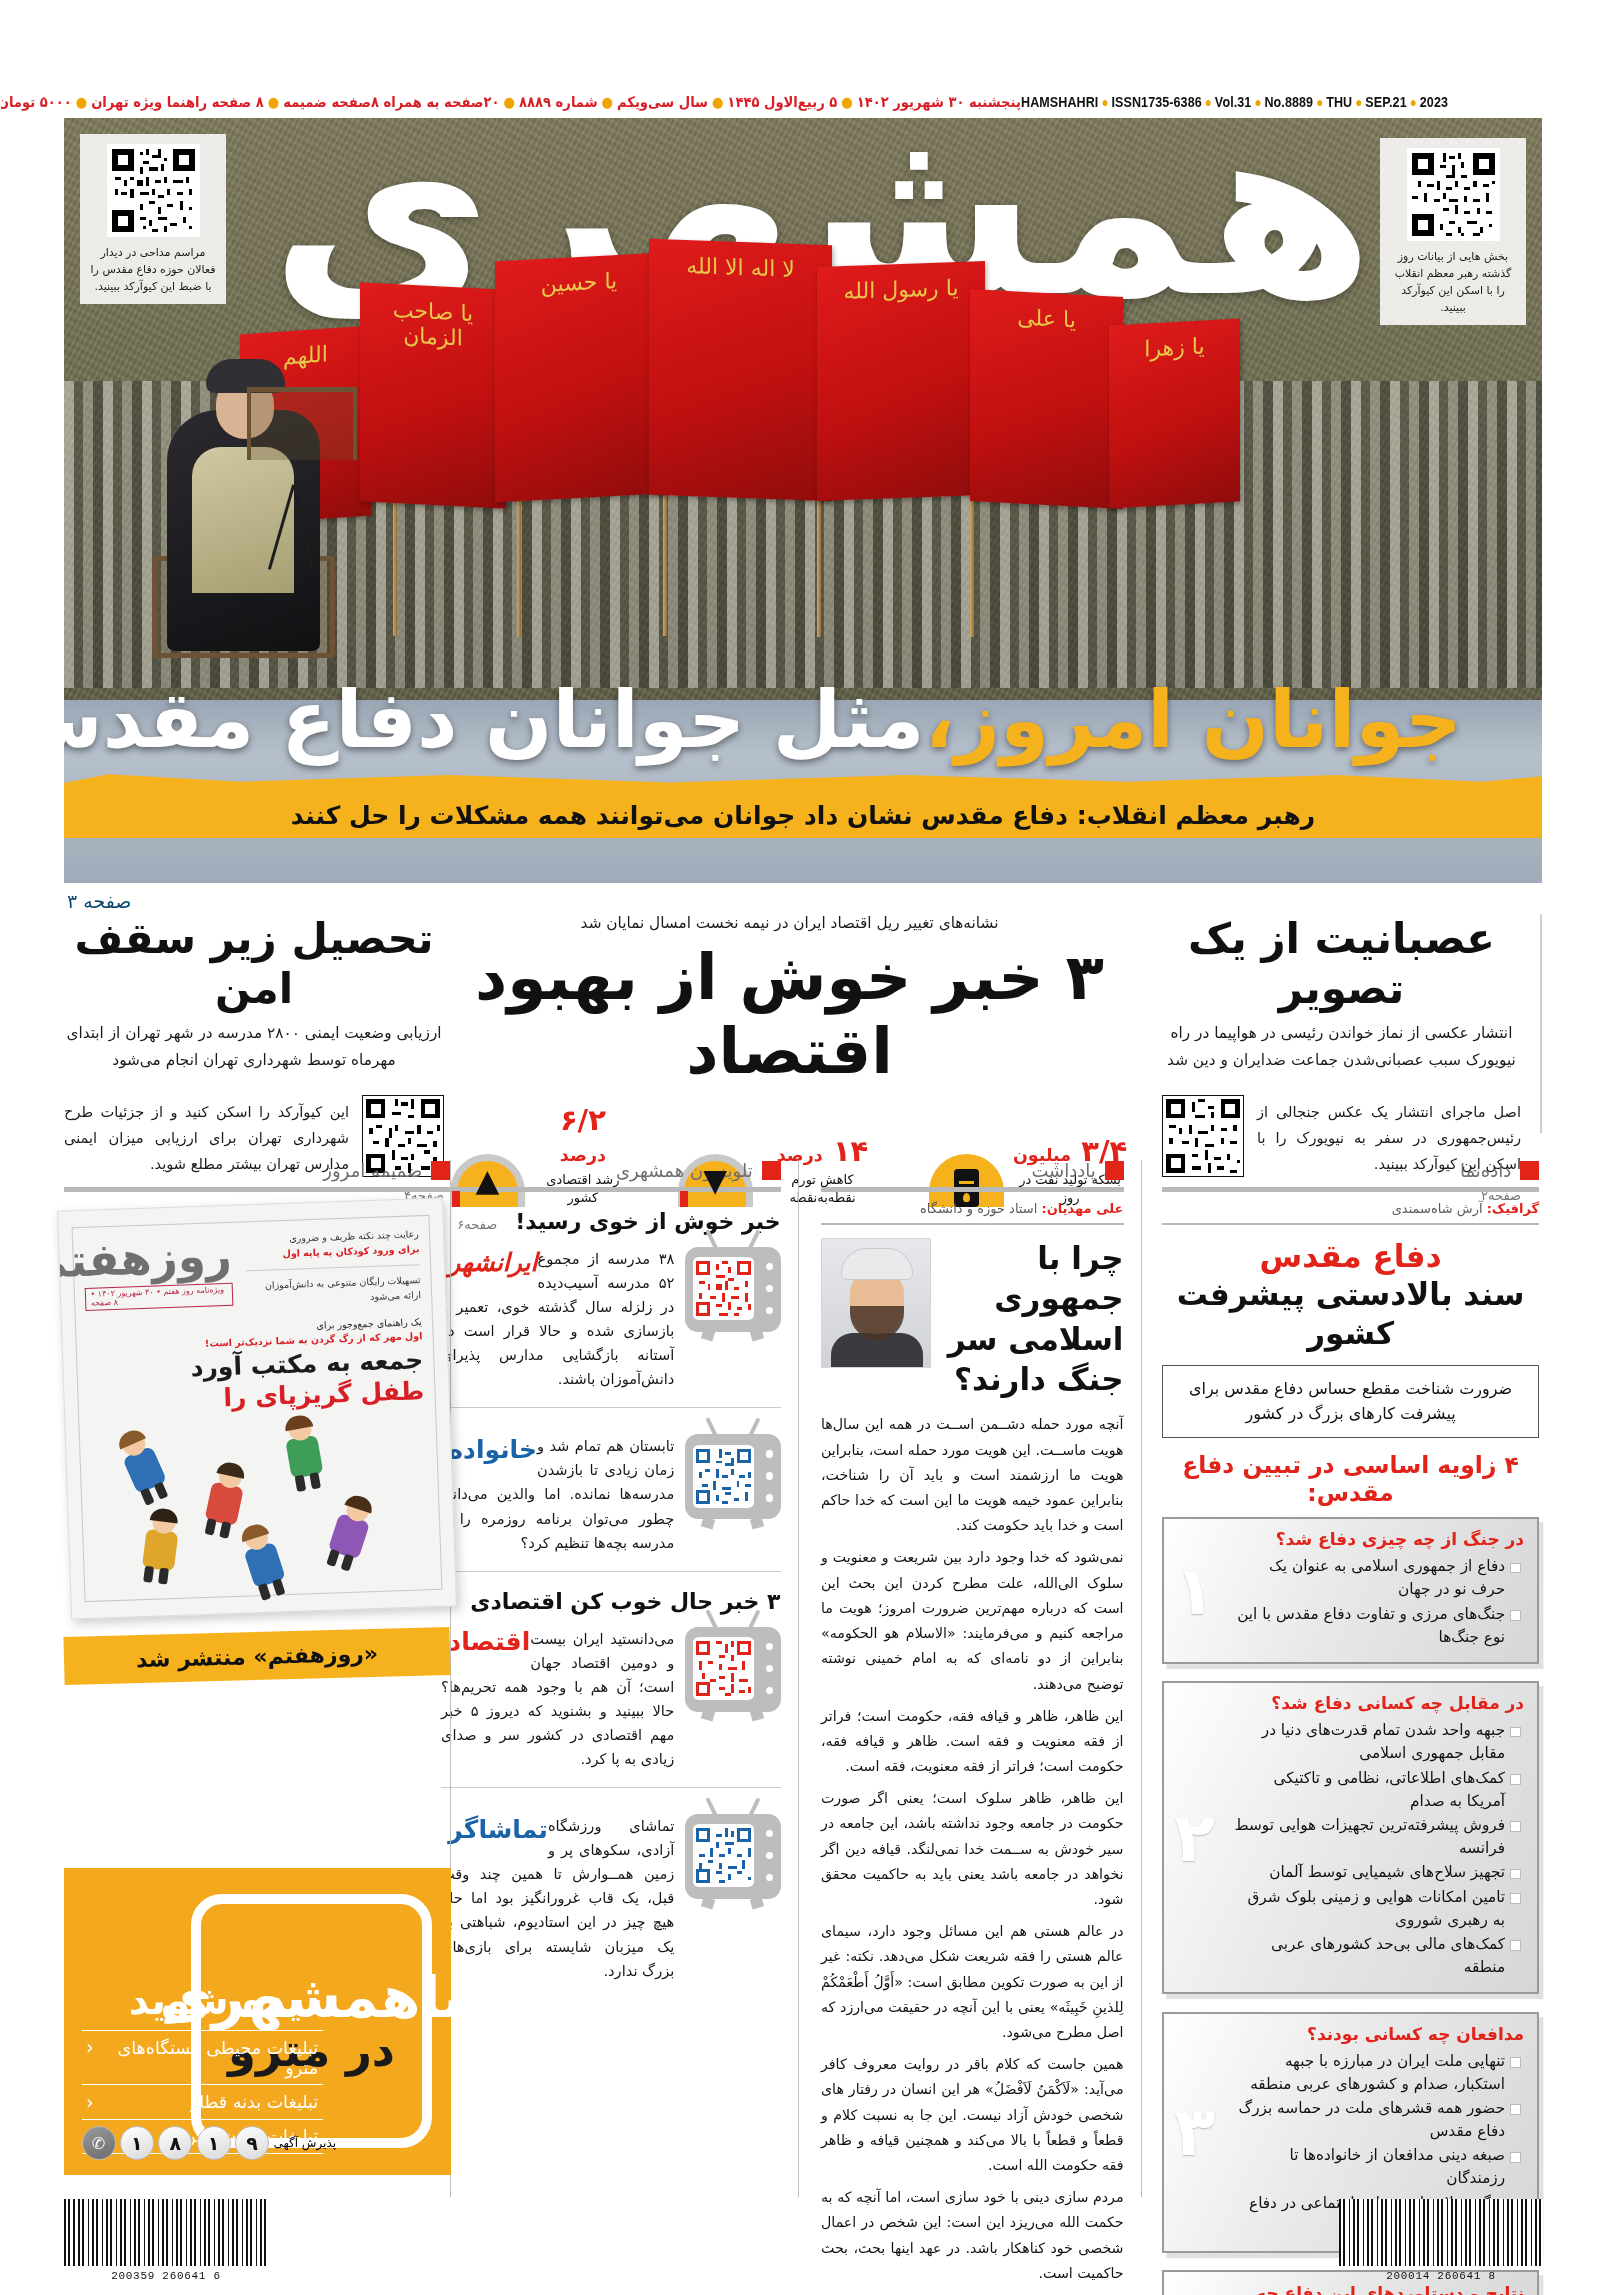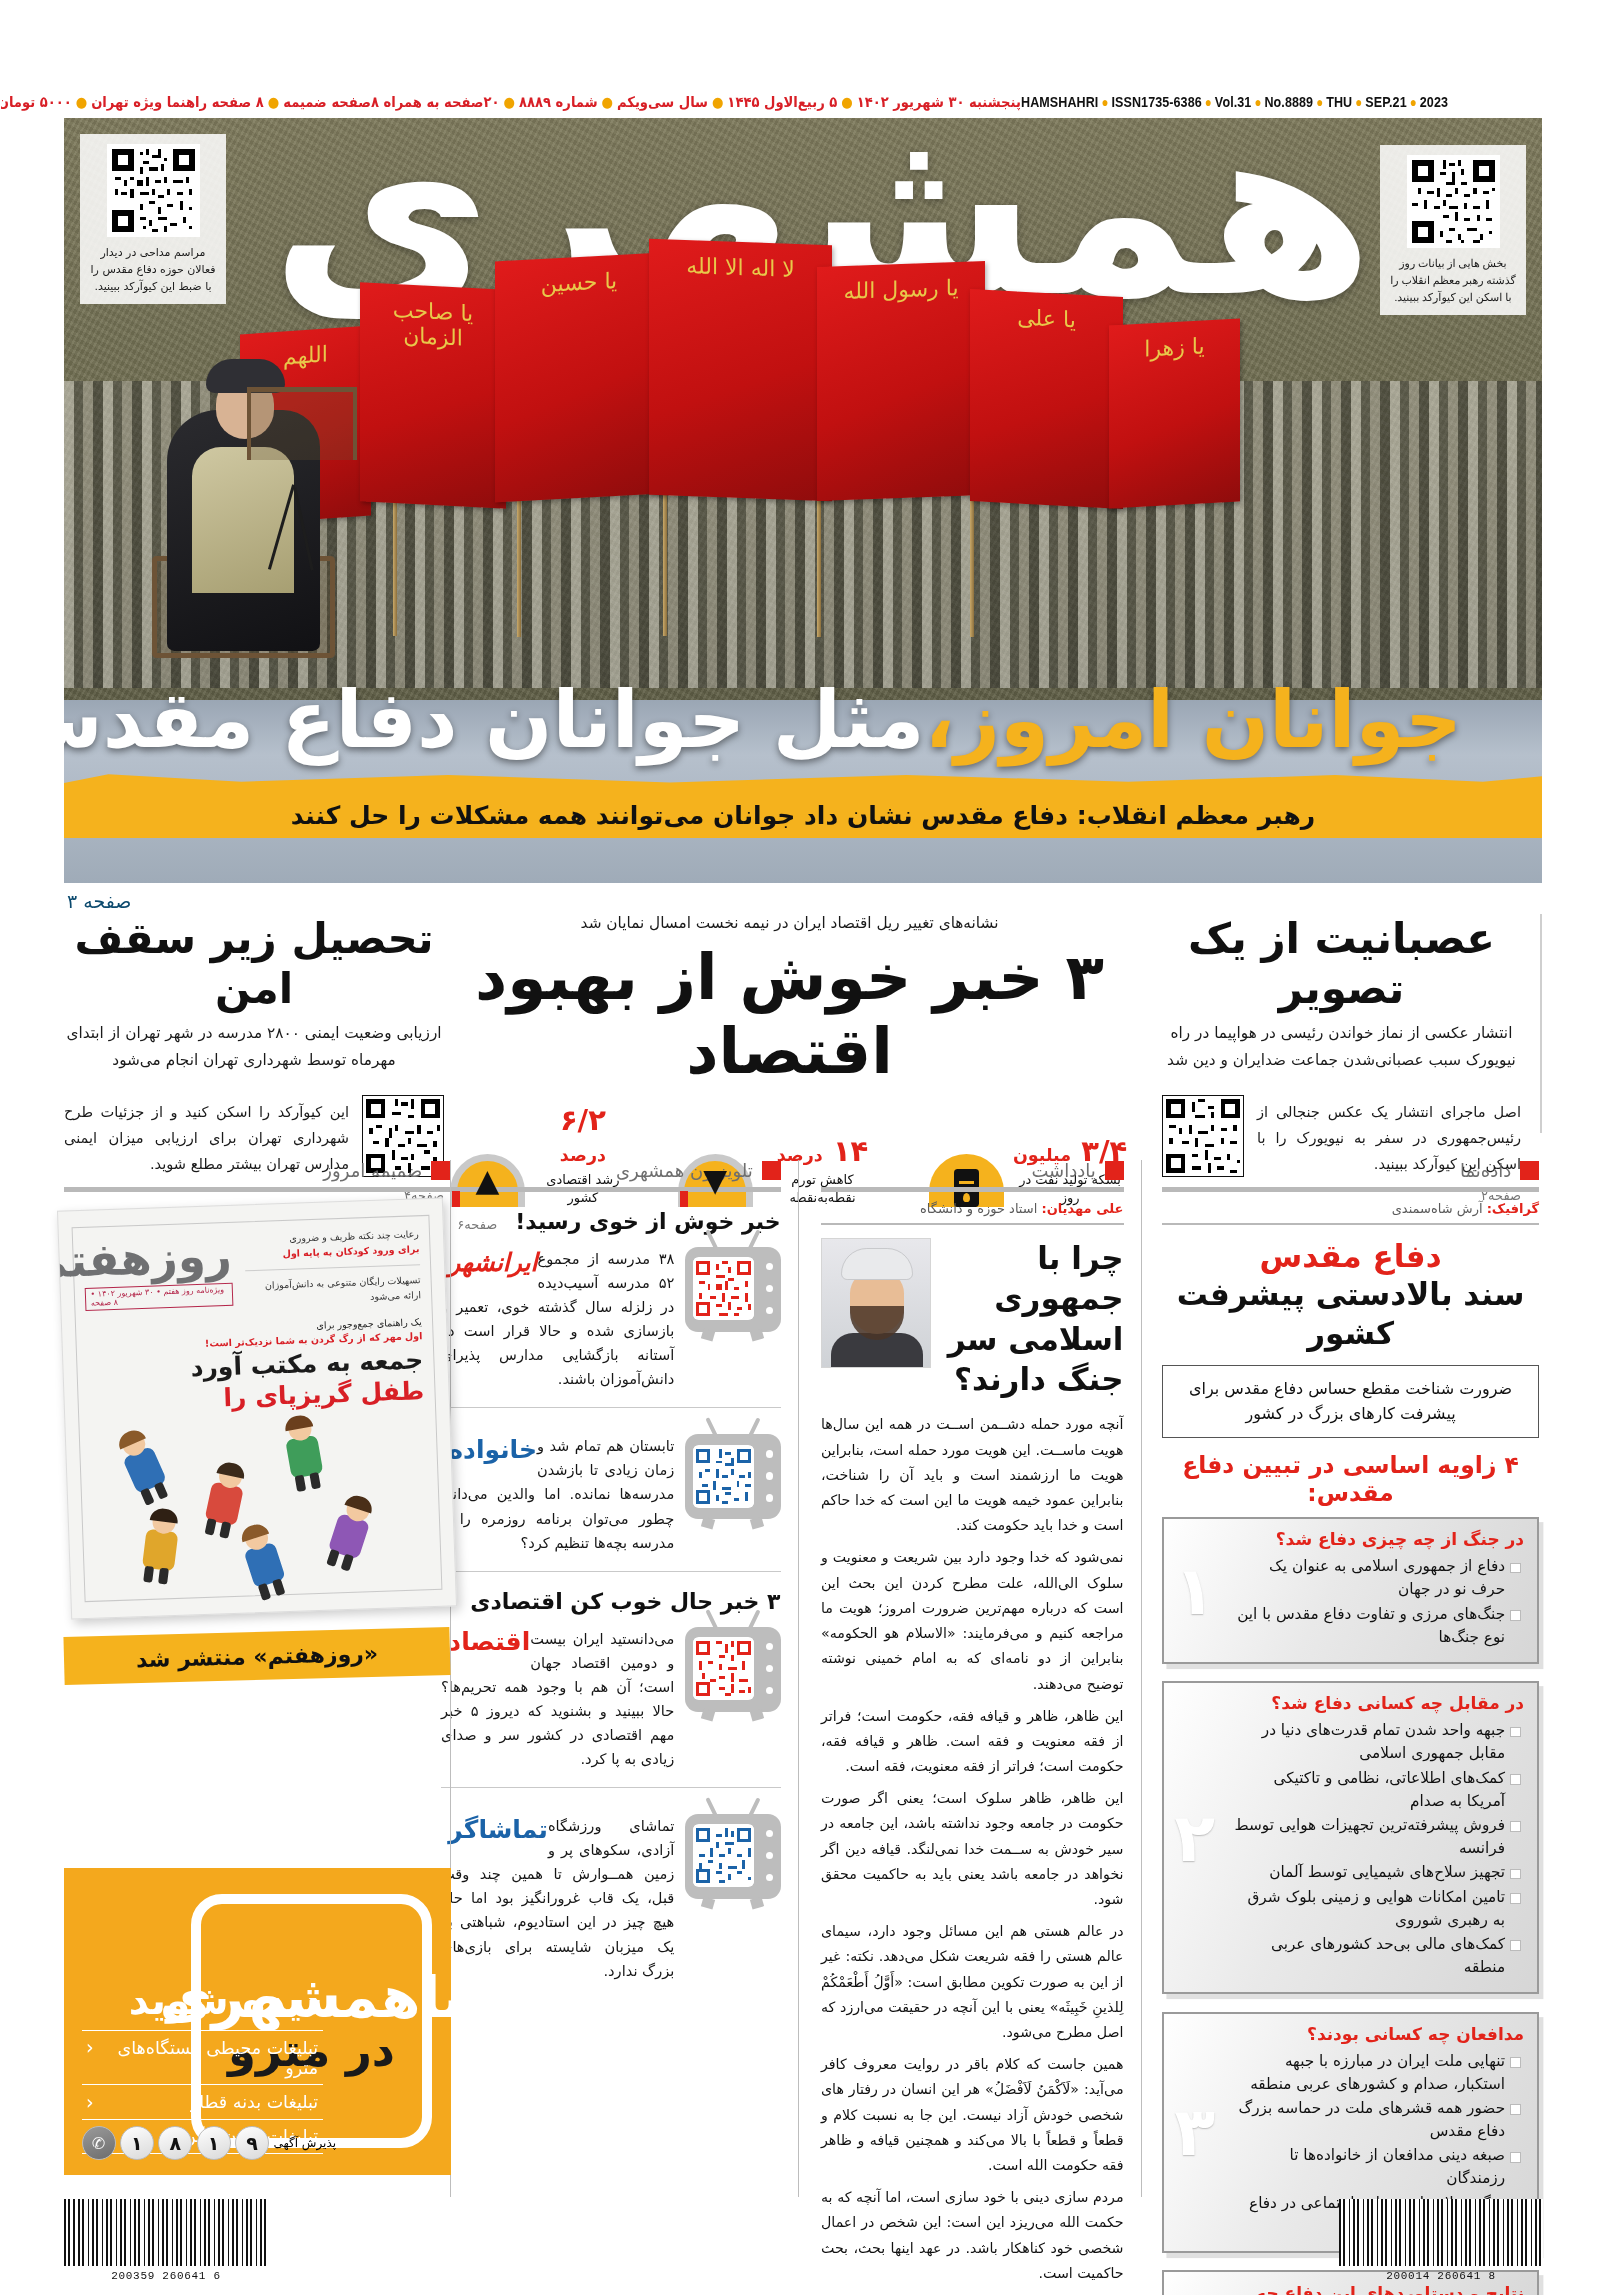--- a/index.html
+++ b/index.html
@@ -103,21 +103,21 @@
     border-top: 5.1px solid #6d5336; border-left:4.4px solid #6d5336; border-right:4.4px solid #6d5336;
     background: rgba(100,78,50,.3);
   }
 
   
   .hero-box {
     position:absolute; width: 146px; background: rgba(255,255,255,.86);
     padding: 10.2px 8.8px 8.8px; text-align:center; direction: rtl;
   }
   .hero-box.left { left: 16px; top: 16px; }
-  .hero-box.right { right: 16px; top: 27px; font-family: Liberation Serif, serif; }
+  .hero-box.right { right: 16px; top: 20px; }
   .qr { width: 93px; height: 93px; margin: 0 auto; display:block; background:#fff; border:2.2px solid #fff;}
   .hero-box p { font-size: 11px; line-height: 1.55; color:#1a1a1a; margin-top: 6.6px; }
 
   .hero-headline {
     position:absolute; right: 80px; bottom: 123px; direction: rtl; white-space: nowrap;
     font-size: 79px; font-weight: 800; line-height: 1;
     color:#ffffff; text-shadow: 0 2.9px 7.3px rgba(0,0,0,.45);
   }
   .hero-headline .hl-accent { color:#f5b21d; }
   .hero-sub-band {

